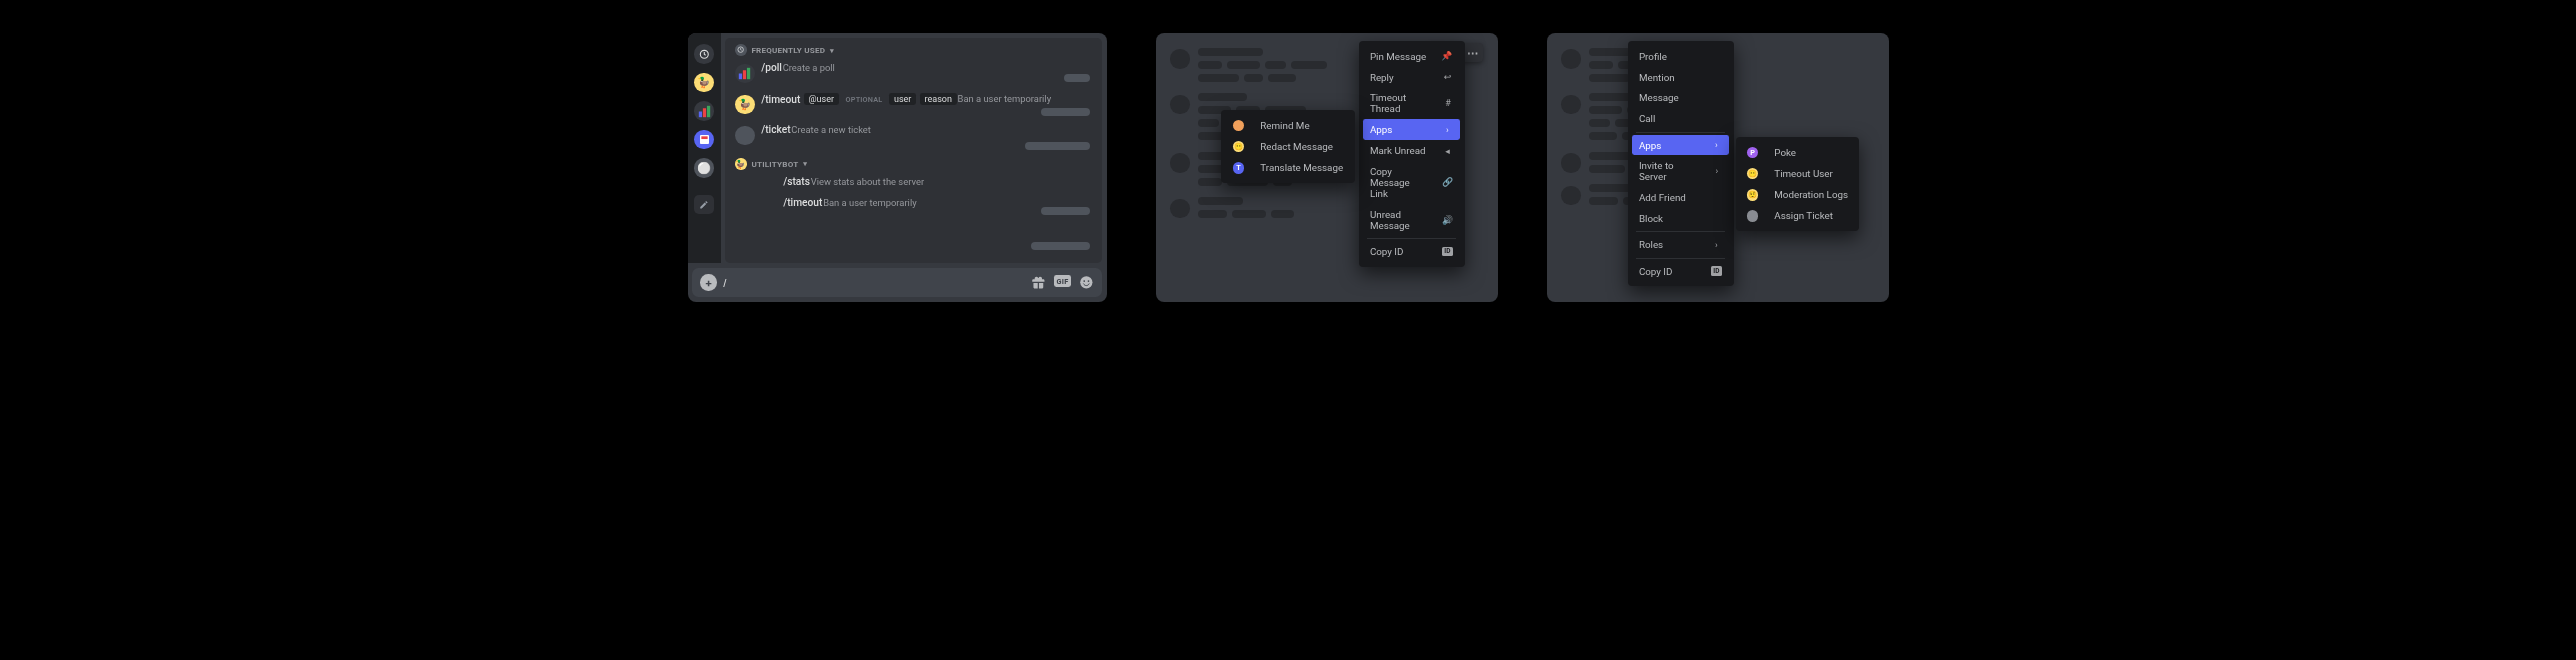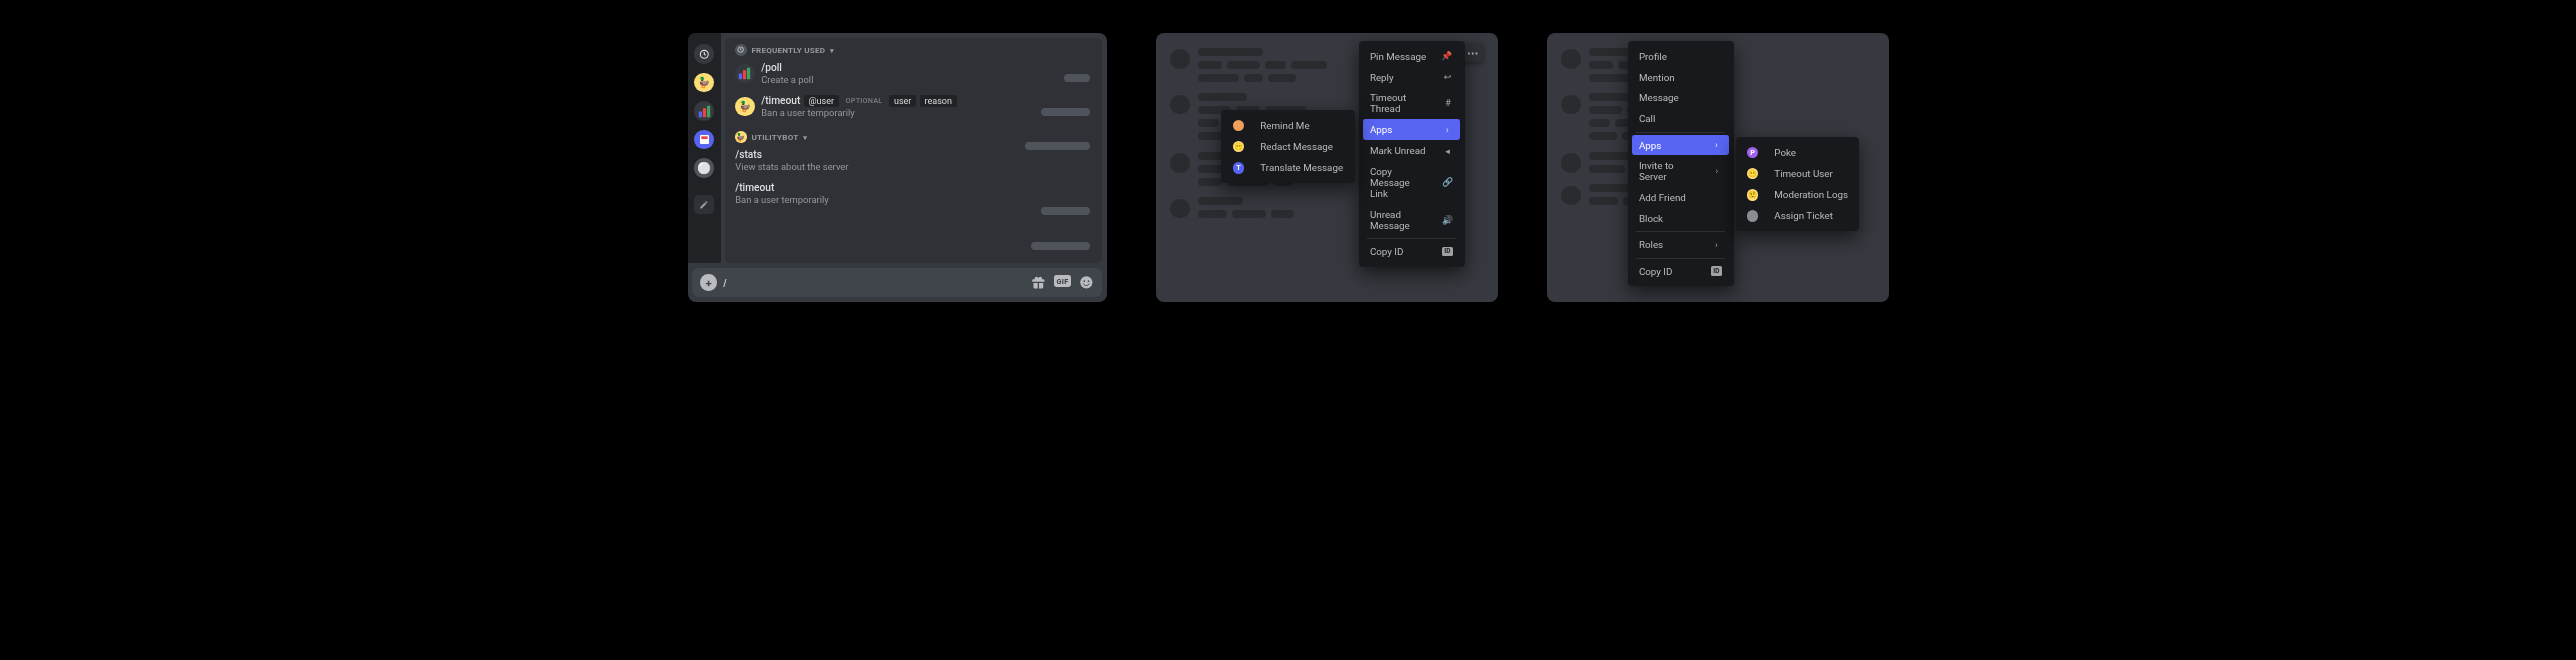--- a/index.html
+++ b/index.html
@@ -75,28 +75,28 @@
 
   .cmd-row {
     display:flex; gap:6.5px; padding:3.3px 9.8px 6.5px 9.8px; align-items:flex-start;
   }
   .cmd-row .avatar {
     width:19.5px;height:19.5px;border-radius:50%;flex-shrink:0;margin-top:1.6px;
     display:flex;align-items:center;justify-content:center;font-size:10.6px;
   }
   .av-bars { background:#36393f; }
   .av-emoji { background:#fcdd76; }
-  .cmd-text { display:flex; flex-direction:column; gap:0.8px; }
+  .cmd-text { display:flex; flex-direction:row; gap:0.8px; }
   .cmd-name { color:#dcddde; font-weight:500; }
   .cmd-desc { color:#96989d; font-size:9.4px; }
   .cmd-args { display:flex; gap:3.3px; align-items:center; }
   .chip { background:#202225; color:#dcddde; padding:0.8px 4.9px; border-radius:2.4px; font-size:9px;}
   .chip-optional { color:#72767d; font-size:7.3px; letter-spacing:0.2px; font-weight:600; padding:0 3.3px;}
   .cmd-row.noav { padding-left:9.8px; }
-  .cmd-row.noav .cmd-text{padding-left:0;}
+  .cmd-row.noav .cmd-text{padding-left:0;margin-left:48px;}
   .ghost-line { height:8.1px; border-radius:4.9px; background:#4f545c; }
 
   .input-bar {
     margin:4.9px; background:#40444b; border-radius:6.5px; height:29px;
     display:flex; align-items:center; padding:0 8.1px; gap:6.5px;
   }
   .input-bar .circle-plus {
     width:16.3px;height:16.3px;border-radius:50%;background:#b9bbbe;color:#40444b;display:flex;align-items:center;justify-content:center;font-size:11.4px;font-weight:700;
   }
   .input-bar input {
@@ -229,20 +229,27 @@
             <span class="cmd-name">/timeout</span>
             <span class="chip">@user</span>
             <span class="chip-optional">OPTIONAL</span>
             <span class="chip">user</span>
             <span class="chip">reason</span>
           </div>
           <span class="cmd-desc">Ban a user temporarily</span>
         </div>
       </div>
 
+      <div class="cmd-row">
+        <div class="avatar" style="background:#4f545c"></div>
+        <div class="cmd-text">
+          <span class="cmd-name">/ticket</span>
+          <span class="cmd-desc">Create a new ticket</span>
+        </div>
+      </div>
 
       <div class="section-header">
         <span class="bot-mini">🦆</span>
         <span>UTILITYBOT</span>
         <span class="chev">▾</span>
       </div>
 
       <div class="cmd-row noav">
 
         <div class="cmd-text">

